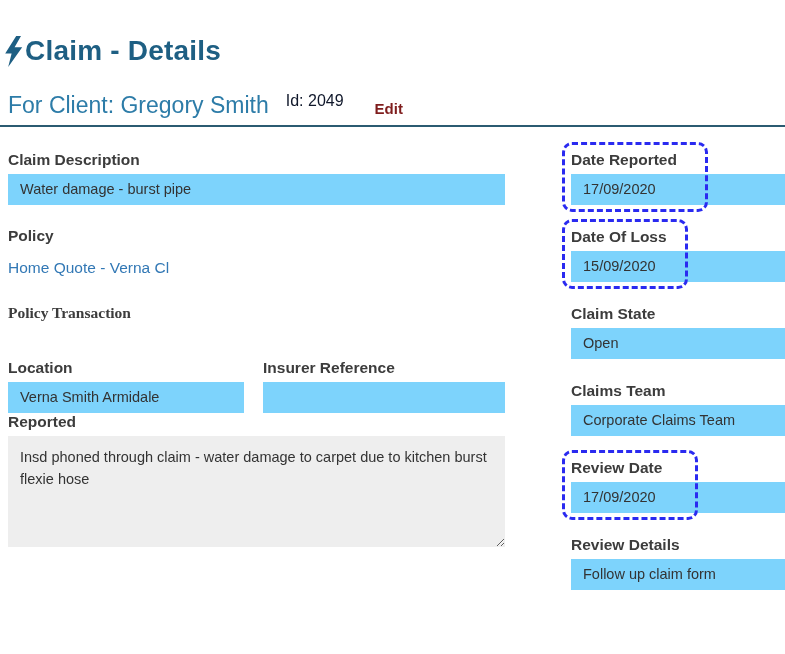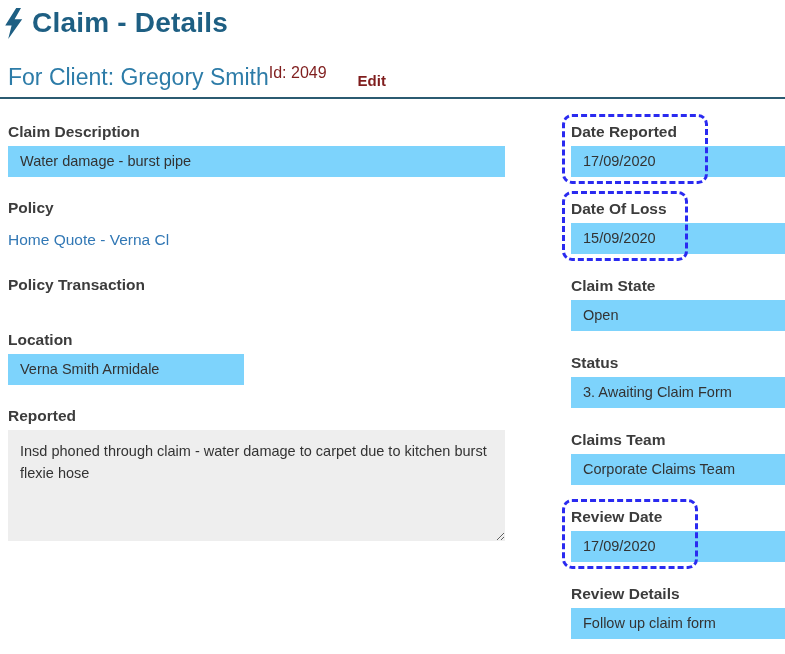--- a/index.html
+++ b/index.html
@@ -4,26 +4,26 @@
 <style>
   * { margin:0; padding:0; box-sizing:border-box; }
   html,body { background:#ffffff; }
   body {
     width:785px; height:654px; overflow:hidden;
     font-family:"Liberation Sans","DejaVu Sans",sans-serif;
     color:#333;
   }
   
   .header { padding:7px 8px 0 4px; }
-  .title-row { display:flex; align-items:center; gap:9px; }
+  .title-row { display:flex; align-items:center; gap:2px;margin-top:28px; }
   .title-row h1 { font-size:28px; font-weight:700; color:#1e5f83; letter-spacing:0.2px; }
   .bolt-svg { width:19px; height:31px; display:block; }
   .subtitle-row { display:flex; align-items:flex-start; margin-top:25px; padding-left:4px; }
   .subtitle { font-size:23px; color:#2d7ca8; font-weight:400; }
-  .client-id { font-size:16px; color:#7f1d1d; margin-left:0; }
+  .client-id { font-size:16px; color:#0f172a; margin-left:17px; }
   .edit-link { font-size:15px; font-weight:700; color:#7f1d1d; margin-left:31px; text-decoration:none; cursor:pointer;margin-top:8px; }
   .divider { border-bottom:2px solid #2b5b71; margin-top:6px; }
 
   
   .content { display:grid; grid-template-columns:497px 242px; column-gap:38px; padding:24px 0 0 8px; }
 
   .field-label {
     display:block; font-size:15.5px; font-weight:700; color:#3c3c3c; margin-bottom:5px;
   }
   .field {
@@ -31,22 +31,22 @@
     padding-left:12px; font-size:14.5px; color:#333;
     white-space:nowrap; overflow:hidden;
   }
   
   .group { margin-bottom:22px; }
   .group-policy { margin-bottom:27px; }
   .group-policy .policy-link {
     display:inline-block; margin-top:9px; font-size:15.5px; color:#3278b5;
     text-decoration:none; cursor:pointer;
   }
-  .group-ptx { margin-bottom:37px; }
-  .two-col { display:grid; grid-template-columns:236px 1fr; column-gap:19px; margin-bottom:22px; }
+  .group-ptx { margin-bottom:37px;font-family:Liberation Serif, serif; }
+  .two-col { display:grid; grid-template-columns:236px 1fr; column-gap:19px; }
   .comment-box {
     display:block; width:497px; height:111px; background:#eeeeee; border:none;
     padding:10px 12px; font-family:inherit; font-size:14.5px; color:#333;
     line-height:1.55; resize:both; outline:none;
   }
 
   
   .rgroup { position:relative; margin-bottom:23px;margin-left:28px; }
   .hl {
     position:absolute; top:-9px; left:-9px; height:70px;
@@ -91,20 +91,24 @@
 
     <div class="group group-ptx">
       <span class="field-label">Policy Transaction</span>
     </div>
 
     <div class="two-col">
       <div>
         <span class="field-label">Location</span>
         <div class="field">Verna Smith Armidale</div>
       </div>
+      <div>
+        <span class="field-label">Insurer Reference</span>
+        <div class="field"></div>
+      </div>
     </div>
 
     <div class="group">
       <span class="field-label">Reported</span>
       <textarea class="comment-box" readonly="" style="">Insd phoned through claim - water damage to carpet due to kitchen burst flexie hose</textarea>
     </div>
 
   </div>
 
   <div>
@@ -119,24 +123,20 @@
       <div class="hl hl-loss"></div>
       <span class="field-label">Date Of Loss</span>
       <div class="field">15/09/2020</div>
     </div>
 
     <div class="rgroup">
       <span class="field-label">Claim State</span>
       <div class="field">Open</div>
     </div>
 
-    <div class="rgroup">
-      <span class="field-label">Status</span>
-      <div class="field">3. Awaiting Claim Form</div>
-    </div>
 
     <div class="rgroup">
       <span class="field-label">Claims Team</span>
       <div class="field">Corporate Claims Team</div>
     </div>
 
     <div class="rgroup">
       <div class="hl hl-review"></div>
       <span class="field-label">Review Date</span>
       <div class="field">17/09/2020</div>

